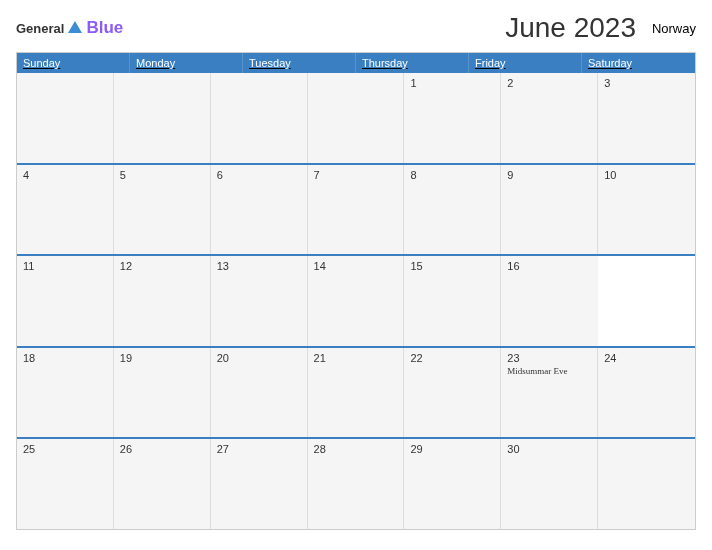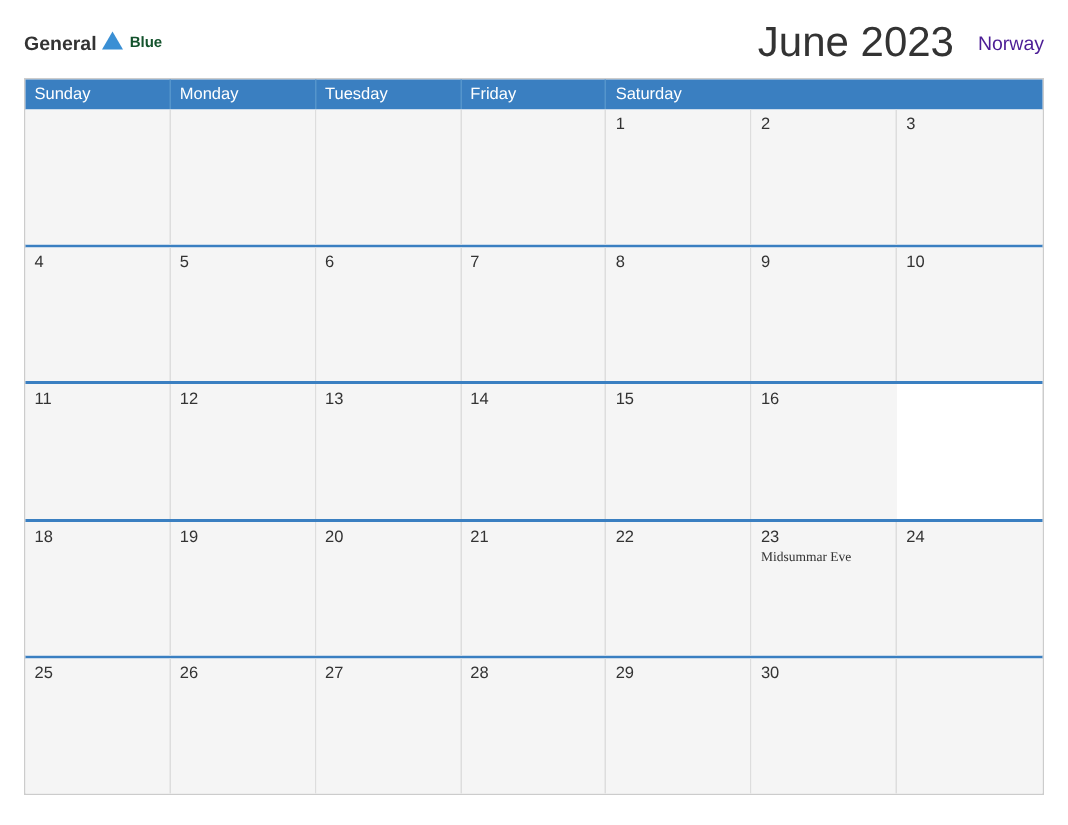--- a/index.html
+++ b/index.html
@@ -28,58 +28,59 @@
       display: flex;
       align-items: center;
       gap: 2px;
     }
     .logo-text-general {
       font-size: 13px;
       font-weight: bold;
       color: #333;
     }
     .logo-text-blue {
-      font-size: 10px;
+      font-size: 17px;
       font-weight: bold;
-      color: #14532d;
+      color: #8b5cf6;
     }
     .logo-triangle {
       width: 0;
       height: 0;
       border-left: 7px solid transparent;
       border-right: 7px solid transparent;
       border-bottom: 12px solid #3a8fd4;
       margin-left: 2px;
       margin-right: 2px;
       margin-bottom: 2px;
     }
     .month-title {
       font-size: 28px;
       font-weight: normal;
       color: #333;
       text-align: right;
       flex: 1;
     }
     .country-label {
       font-size: 13px;
-      color: #4c1d95;
+      color: #000000;
       min-width: 60px;
       text-align: right;
     }
     
     .calendar {
       flex: 1;
       display: flex;
       flex-direction: column;
       border: 1px solid #ccc;
     }
     .day-headers {
       display: grid;
-      grid-template-columns: repeat(7, 1fr);
+      grid-template-columns: repeat(6, 1fr);
       background: #3a7fc1;
+      text-decoration: underline;
     }
     .day-header {
       color: #fff;
       font-size: 11px;
       padding: 4px 6px;
       border-right: 1px solid #5595cc;
       font-weight: normal;
     }
     .day-header:last-child {
       border-right: none;
@@ -140,20 +141,21 @@
     </div>
     <h1 class="month-title">June 2023</h1>
     <span class="country-label">Norway</span>
   </div>
 
   <div class="calendar">
     <div class="day-headers">
       <div class="day-header">Sunday</div>
       <div class="day-header">Monday</div>
       <div class="day-header">Tuesday</div>
+      <div class="day-header">Thursday</div>
       <div class="day-header">Friday</div>
       <div class="day-header">Saturday</div>
     </div>
     <div class="weeks" id="weeks-container">
     <div class="week-row">
           <div class="day-cell empty"></div>
           <div class="day-cell empty"></div>
           <div class="day-cell empty"></div>
           <div class="day-cell empty"></div>
           <div class="day-cell">

